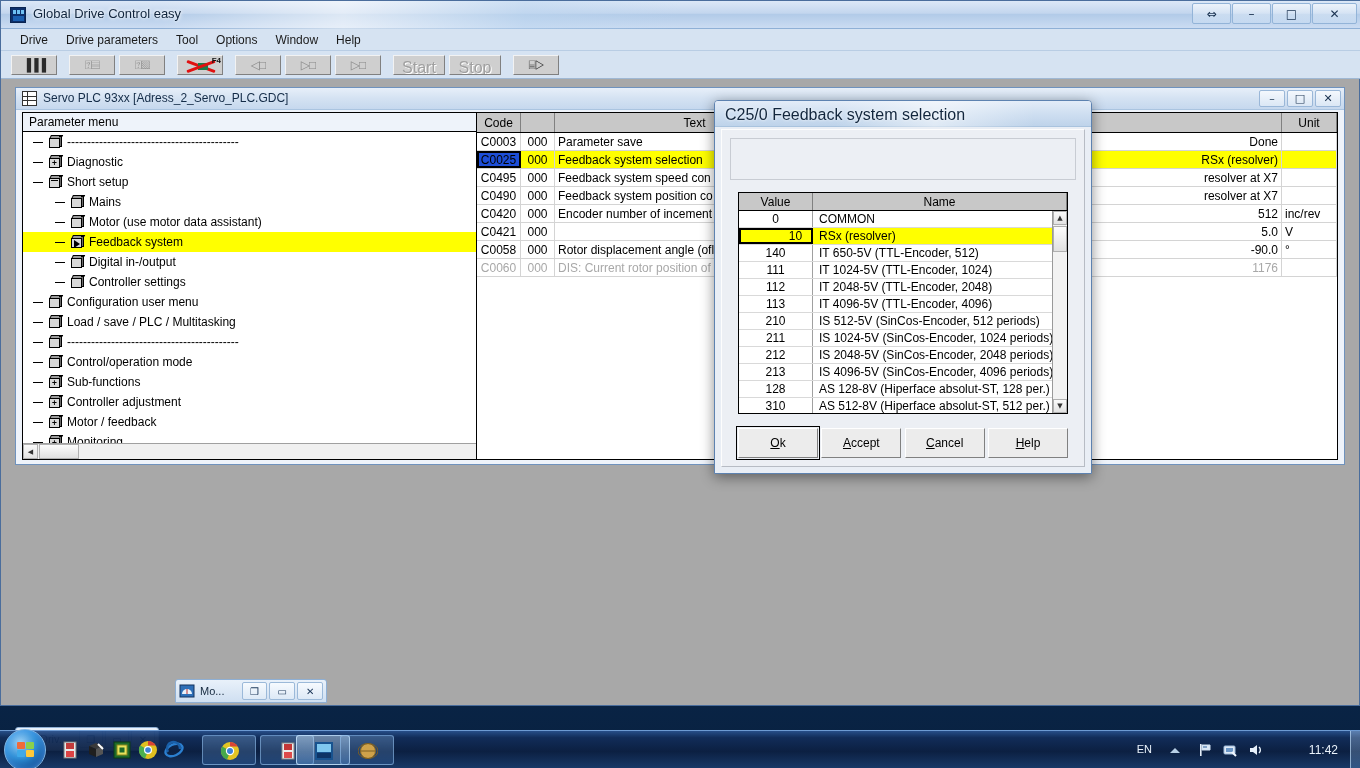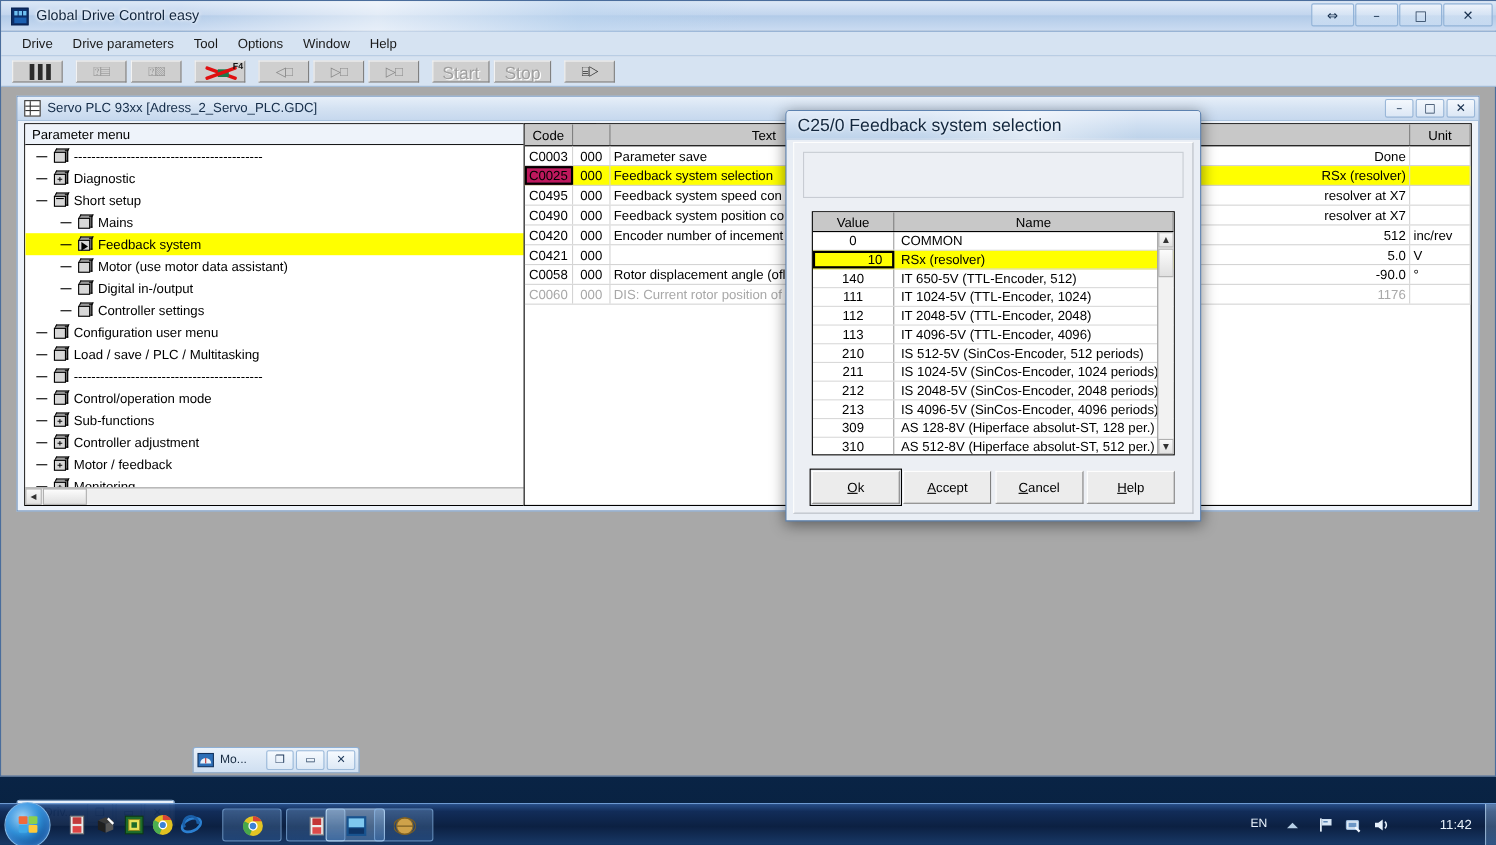--- a/index.html
+++ b/index.html
@@ -207,21 +207,21 @@
   .pt-row.sel { background:#ffff00; }
   .pt-row.dim { color:#a8a8a8; }
   .pt-row .c { border-right:1px solid #d4d4d4; height:17px; display:flex; align-items:center;
      padding:0 3px; overflow:hidden; white-space:nowrap; }
   .c-code { width:44px; justify-content:center; }
   .c-sub  { width:34px; justify-content:center; }
   .c-text { width:280px; }
   .c-val  { flex:1; justify-content:flex-end; text-align:right; }
   .c-unit { width:55px; justify-content:flex-start; }
   .code-box-sel {
-    outline:2px solid #000; outline-offset:-2px; background:#be185d;
+    outline:2px solid #000; outline-offset:-2px; background:#1d4ed8;
   }
 
   
   #dialog {
     position:absolute; left:714px; top:100px; width:378px; height:374px;
     background:#e9eef5;
     border:1px solid #5d82b0;
     border-radius:4px 4px 0 0;
     box-shadow: 0 3px 14px rgba(0,0,0,.45);
   }
@@ -478,40 +478,40 @@
             <div class="tree-row">
               <span class="t-indent" style="width: 28px;"></span>
               <span class="t-stem"></span>
               <span class="node-icon">
                 <span class="top"></span>
                 <span class="side"></span>
                 <span class="face"></span>
               </span>
               <span class="tree-label">Mains</span>
             </div>
+            <div class="tree-row">
+              <span class="t-indent" style="width: 28px;"></span>
+              <span class="t-stem"></span>
+              <span class="node-icon">
+                <span class="top"></span>
+                <span class="side"></span>
+                <span class="face"></span>
+              </span>
+              <span class="tree-label">Motor  (use motor data assistant)</span>
+            </div>
             <div class="tree-row sel">
               <span class="t-indent" style="width: 28px;"></span>
               <span class="t-stem"></span>
               <span class="node-icon">
                 <span class="top"></span>
                 <span class="side"></span>
                 <span class="face"></span>
                 <span class="arrow"></span>
               </span>
               <span class="tree-label">Feedback system</span>
-            </div>
-            <div class="tree-row">
-              <span class="t-indent" style="width: 28px;"></span>
-              <span class="t-stem"></span>
-              <span class="node-icon">
-                <span class="top"></span>
-                <span class="side"></span>
-                <span class="face"></span>
-              </span>
-              <span class="tree-label">Motor  (use motor data assistant)</span>
             </div>
             <div class="tree-row">
               <span class="t-indent" style="width: 28px;"></span>
               <span class="t-stem"></span>
               <span class="node-icon">
                 <span class="top"></span>
                 <span class="side"></span>
                 <span class="face"></span>
               </span>
               <span class="tree-label">Digital in-/output</span>
@@ -774,21 +774,21 @@
             </div>
             <div class="dl-row">
               <div class="c dl-val">212</div>
               <div class="c dl-name">IS 2048-5V  (SinCos-Encoder, 2048 periods)</div>
             </div>
             <div class="dl-row">
               <div class="c dl-val">213</div>
               <div class="c dl-name">IS 4096-5V  (SinCos-Encoder, 4096 periods)</div>
             </div>
             <div class="dl-row">
-              <div class="c dl-val">309</div>
+              <div class="c dl-val">128</div>
               <div class="c dl-name">AS   128-8V  (Hiperface absolut-ST,   128 per.)</div>
             </div>
             <div class="dl-row">
               <div class="c dl-val">310</div>
               <div class="c dl-name">AS   512-8V  (Hiperface absolut-ST,   512 per.)</div>
             </div>
           </div>
         <div id="dl-sb">
           <div class="sb-btn" style="left:0;top:0;width:14px;height:14px;">▲</div>
           <div class="sb-thumb" style="left:0;top:15px;width:14px;height:26px;"></div>

